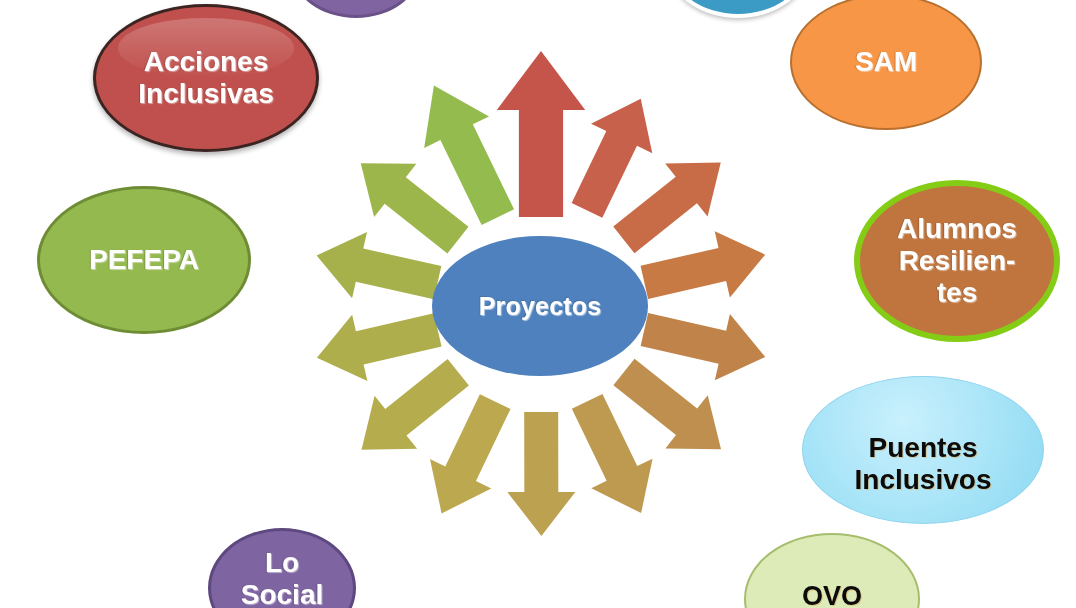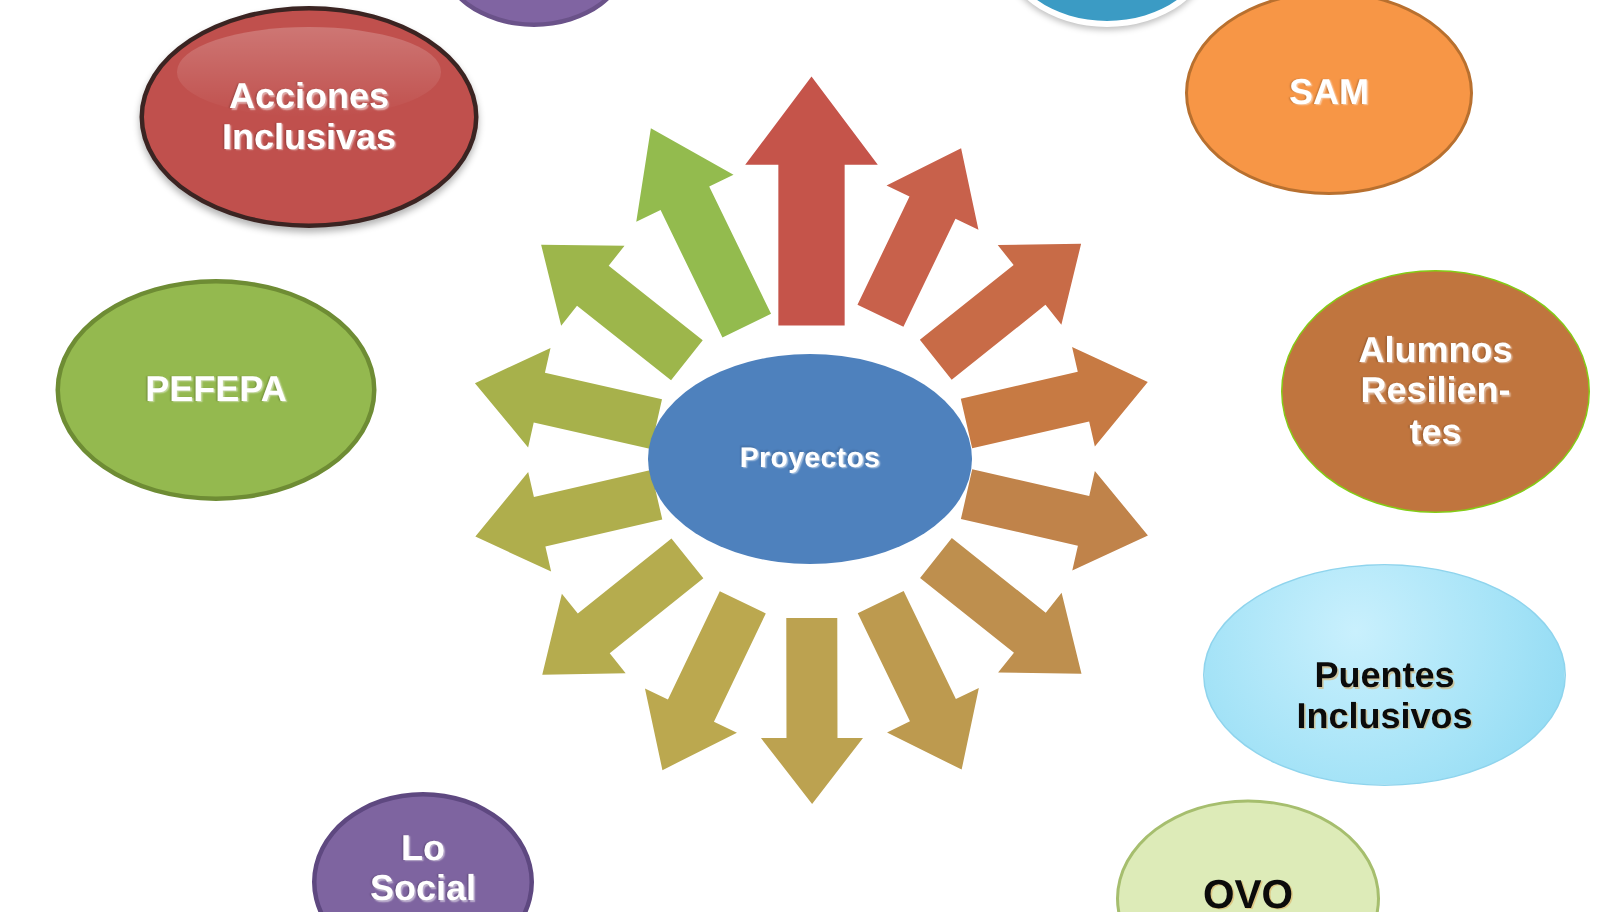--- a/index.html
+++ b/index.html
@@ -44,39 +44,39 @@
     height: 140px;
     border-radius: 50%;
     display: flex;
     align-items: center;
     justify-content: center;
     box-sizing: border-box;
     text-align: center;
   }
   .center-node .node-label {
     color: #ffffff;
-    font-size: 19px;
+    font-size: 25px;
     font-weight: 700;
     line-height: 1.12;
     letter-spacing: .2px;
     text-shadow: 1px 1px 1px rgba(255,255,255,.55), -1px -1px 1px rgba(0,0,0,.10);
   }
 
   
   .bubble {
     position: absolute;
     border-radius: 50%;
     display: flex;
     align-items: center;
     justify-content: center;
     text-align: center;
     box-sizing: border-box;
   }
   .bubble .node-label {
-    font-size: 24px;
+    font-size: 28px;
     font-weight: 700;
     line-height: 1.14;
     padding: 0 6px;
   }
   .lbl-light {
     color: #ffffff;
     text-shadow: 1px 1px 1px rgba(255,255,255,.5), -1px 0 1px rgba(0,0,0,.18);
   }
   .lbl-dark {
     color: #0b0b0b;
@@ -179,21 +179,21 @@
 
   <div class="bubble" style="left:744px; top:533px; width:176px; height:132px; background:#DDEBB8; border:2px solid #A6BE6E;">
     <span class="node-label lbl-dark" style="transform:translateY(-3px); font-size:27px;">OVO</span>
   </div>
 
   <div class="bubble" style="left:802px; top:376px; width:242px; height:148px; background:radial-gradient(circle at 42% 30%, #C9F0FD 0%, #A5E3F7 58%, #8BD8F2 100%); border:1px solid #8FD4ED;">
     <span class="node-label lbl-dark" style="white-space:pre-line;margin-top:28px;">Puentes
 Inclusivos</span>
   </div>
 
-  <div class="bubble" style="left:854px; top:180px; width:206px; height:162px; background:#C0753E; border:1px solid #84cc16;">
+  <div class="bubble" style="left:854px; top:180px; width:206px; height:162px; background:#C0753E; border:6px solid #84cc16;">
     <span class="node-label lbl-light" style="white-space:pre-line;">Alumnos
 Resilien-
 tes</span>
   </div>
 
   <div class="bubble" style="left:790px; top:-6px; width:192px; height:136px; background:#F79646; border:2px solid #B8702F;">
     <span class="node-label lbl-light">SAM</span>
   </div>
 
 </div>

